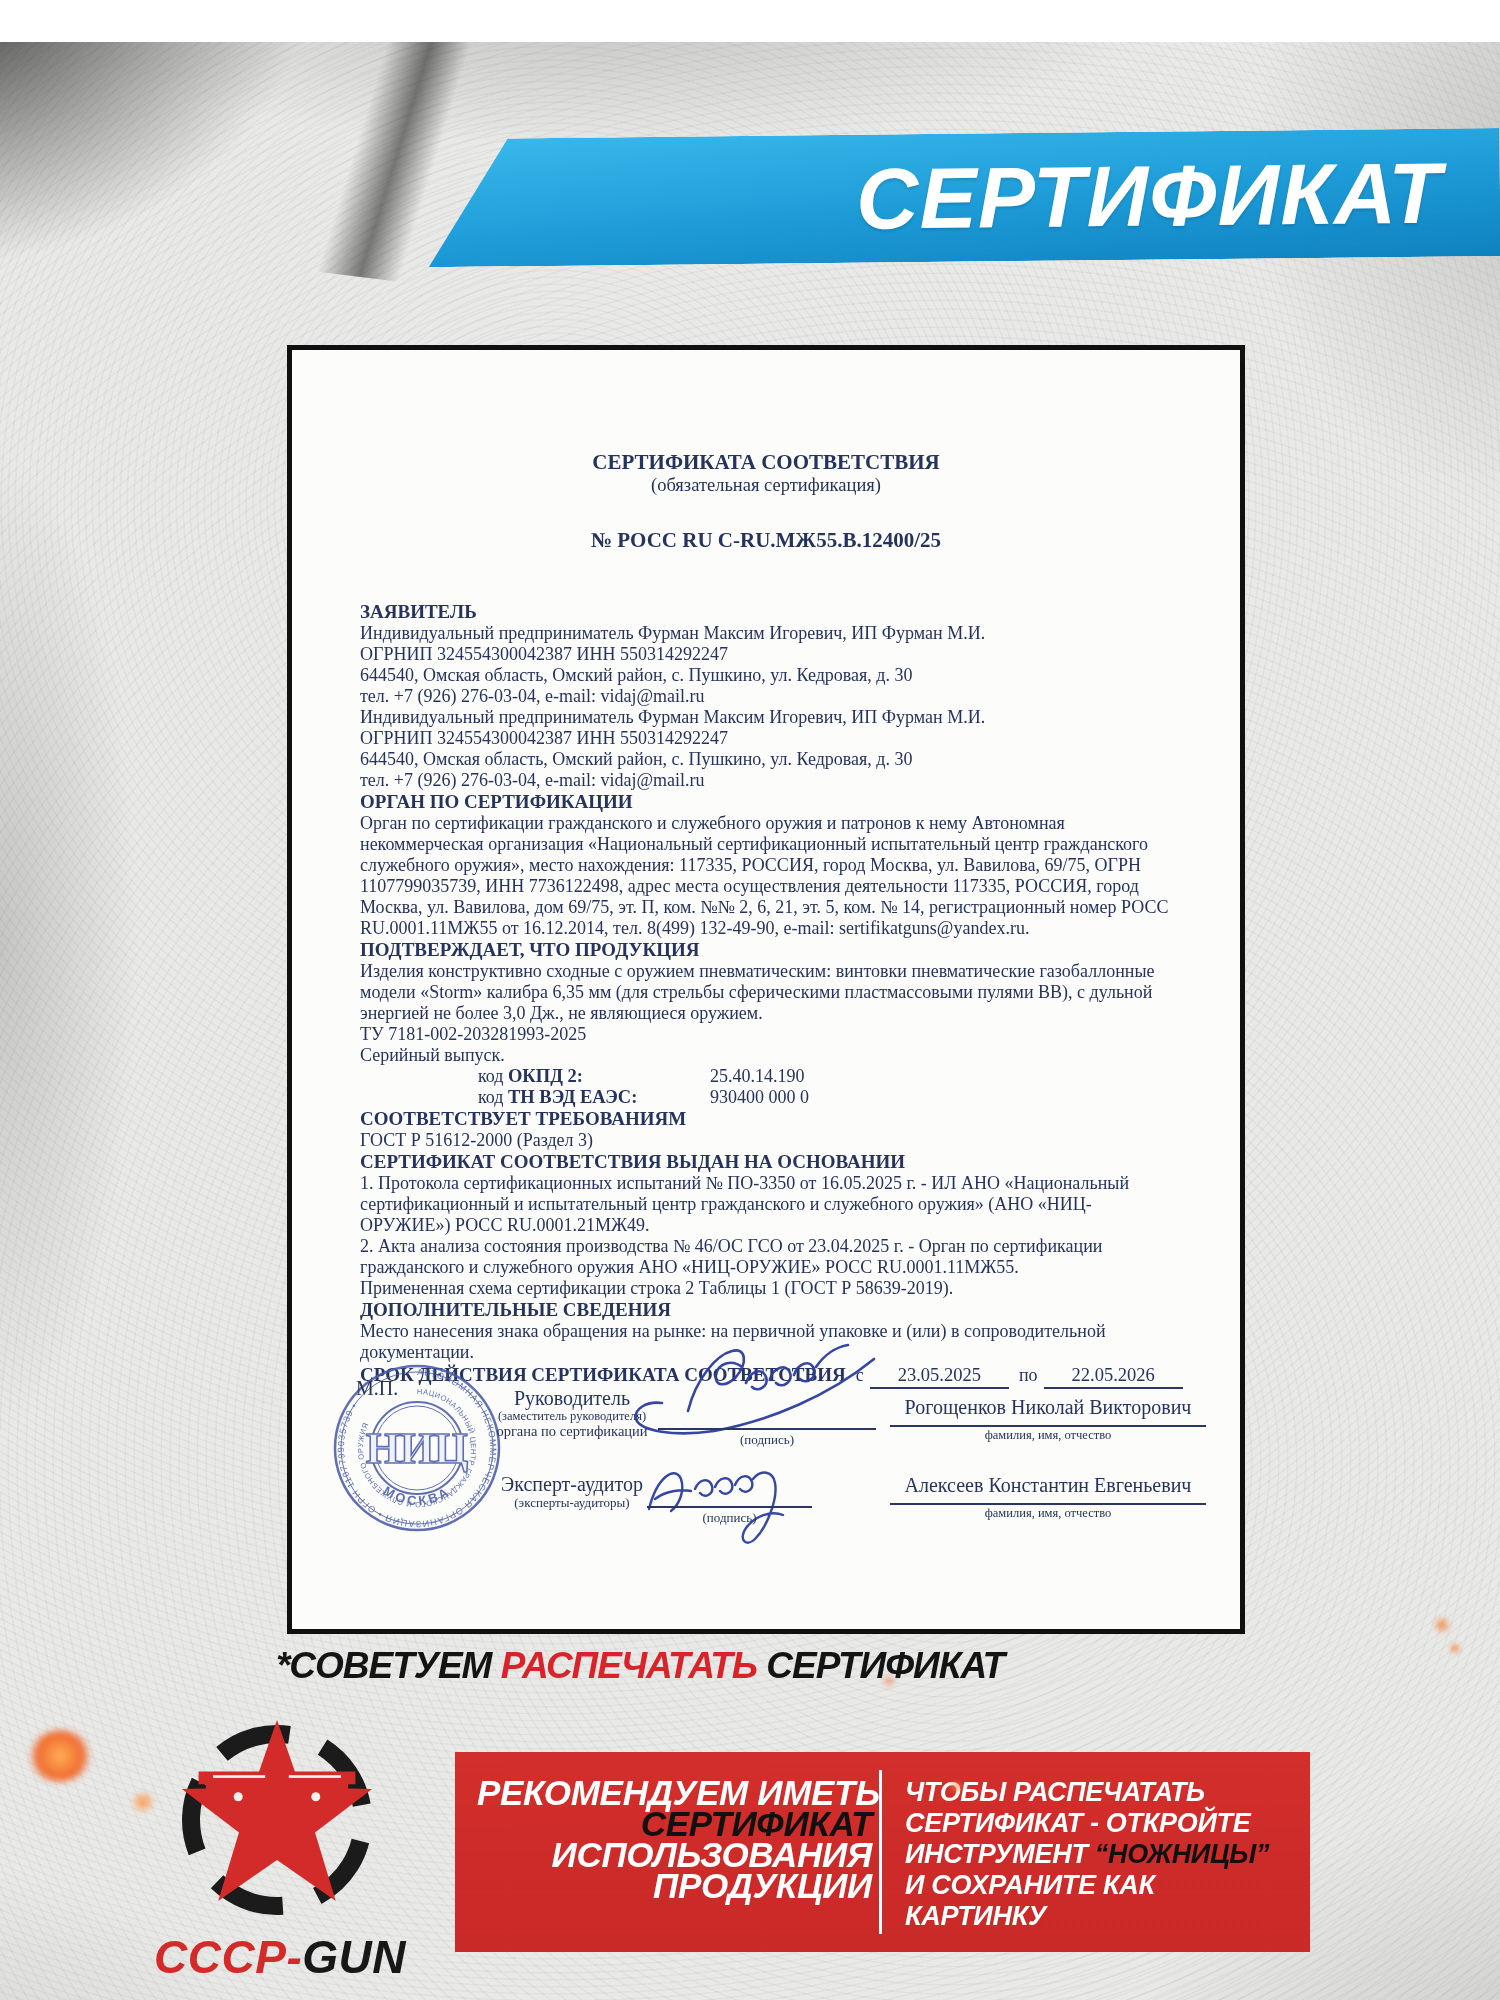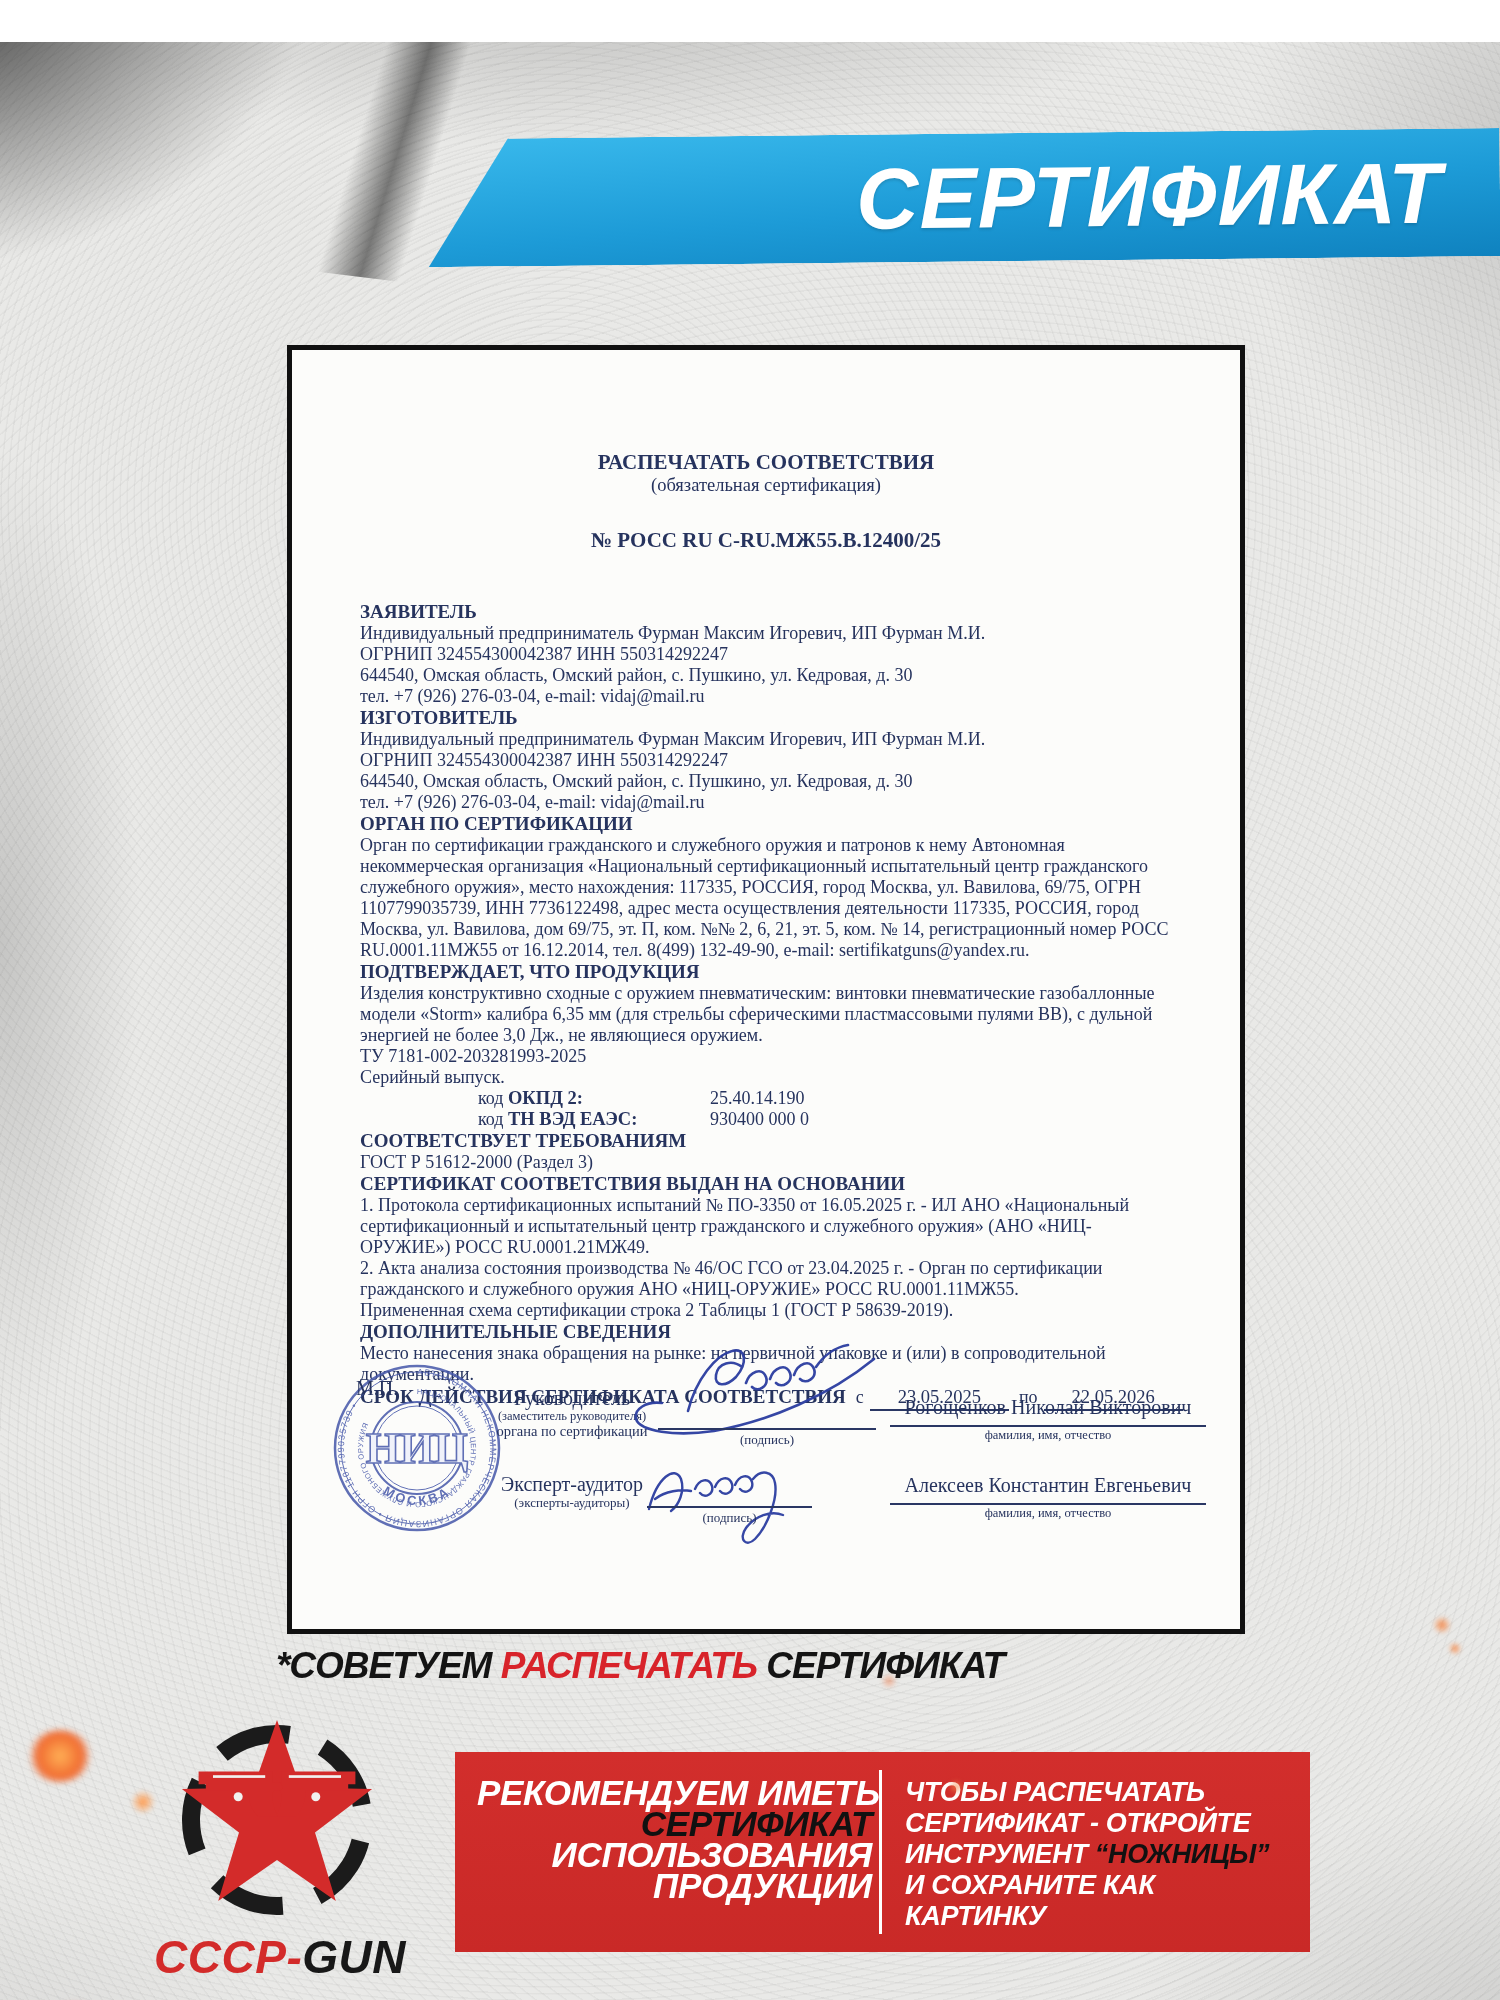--- a/index.html
+++ b/index.html
@@ -89,33 +89,32 @@
 <div class="page">
 
   <div class="banner-shadow"></div>
 
   <div class="banner">
     <div class="banner-text">СЕРТИФИКАТ</div>
   </div>
 
   <div class="cert">
     <div class="cert-head">
-      <div class="cert-title">РАСПЕЧАТАТЬ СООТВЕТСТВИЯ</div>
+      <div class="cert-title">СЕРТИФИКАТА СООТВЕТСТВИЯ</div>
       <div class="cert-subtitle">(обязательная сертификация)</div>
       <div class="cert-number">№ РОСС RU C-RU.МЖ55.В.12400/25</div>
     </div>
 
     <div class="cert-body">
       <div class="h">ЗАЯВИТЕЛЬ</div>
       <div class="ln">Индивидуальный предприниматель Фурман Максим Игоревич, ИП Фурман М.И.</div>
       <div class="ln">ОГРНИП 324554300042387 ИНН 550314292247</div>
       <div class="ln">644540, Омская область, Омский район, с. Пушкино, ул. Кедровая, д. 30</div>
       <div class="ln">тел. +7 (926) 276-03-04, e-mail: vidaj@mail.ru</div>
 
-      <div class="h">ИЗГОТОВИТЕЛЬ</div>
       <div class="ln">Индивидуальный предприниматель Фурман Максим Игоревич, ИП Фурман М.И.</div>
       <div class="ln">ОГРНИП 324554300042387 ИНН 550314292247</div>
       <div class="ln">644540, Омская область, Омский район, с. Пушкино, ул. Кедровая, д. 30</div>
       <div class="ln">тел. +7 (926) 276-03-04, e-mail: vidaj@mail.ru</div>
 
       <div class="h">ОРГАН ПО СЕРТИФИКАЦИИ</div>
       <div class="p">Орган по сертификации гражданского и служебного оружия и патронов к нему Автономная некоммерческая организация «Национальный сертификационный испытательный центр гражданского служебного оружия», место нахождения: 117335, РОССИЯ, город Москва, ул. Вавилова, 69/75, ОГРН 1107799035739, ИНН 7736122498, адрес места осуществления деятельности 117335, РОССИЯ, город Москва, ул. Вавилова, дом 69/75, эт. П, ком. №№ 2, 6, 21, эт. 5, ком. № 14, регистрационный номер РОСС RU.0001.11МЖ55 от 16.12.2014, тел. 8(499) 132-49-90, e-mail: sertifikatguns@yandex.ru.</div>
 
       <div class="h">ПОДТВЕРЖДАЕТ, ЧТО ПРОДУКЦИЯ</div>
       <div class="p">Изделия конструктивно сходные с оружием пневматическим: винтовки пневматические газобаллонные модели «Storm» калибра 6,35 мм (для стрельбы сферическими пластмассовыми пулями ВВ), с дульной энергией не более 3,0 Дж., не являющиеся оружием.</div>

